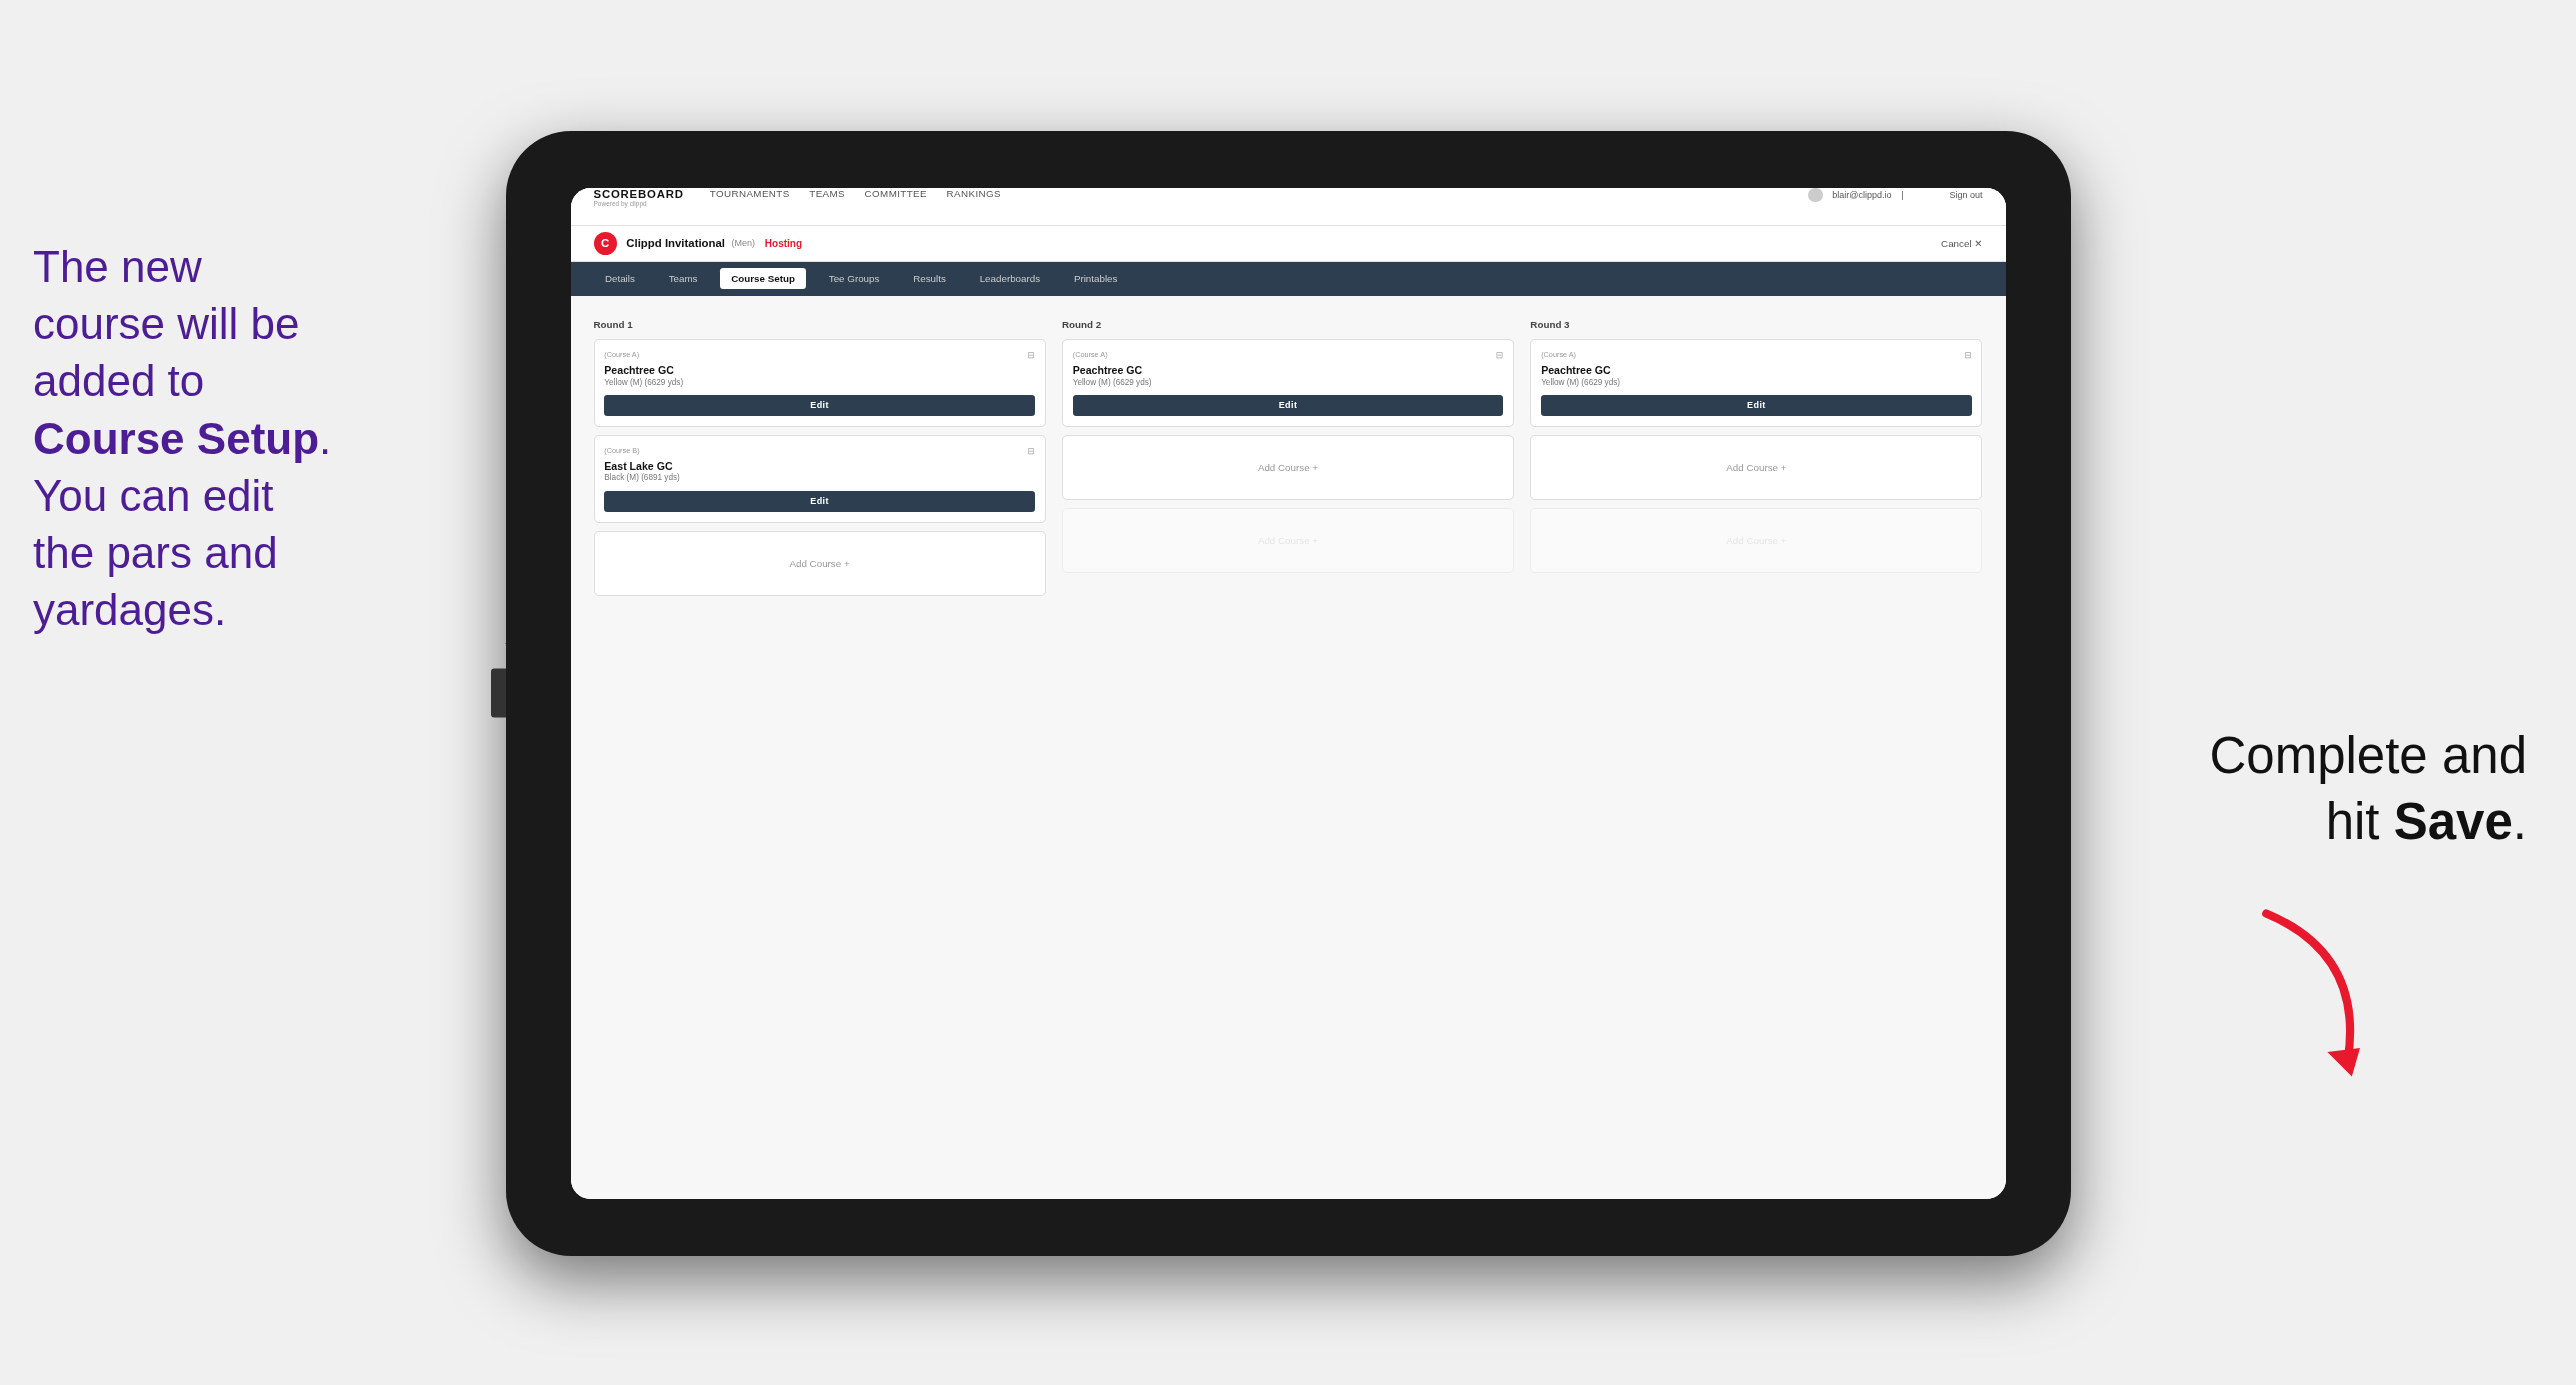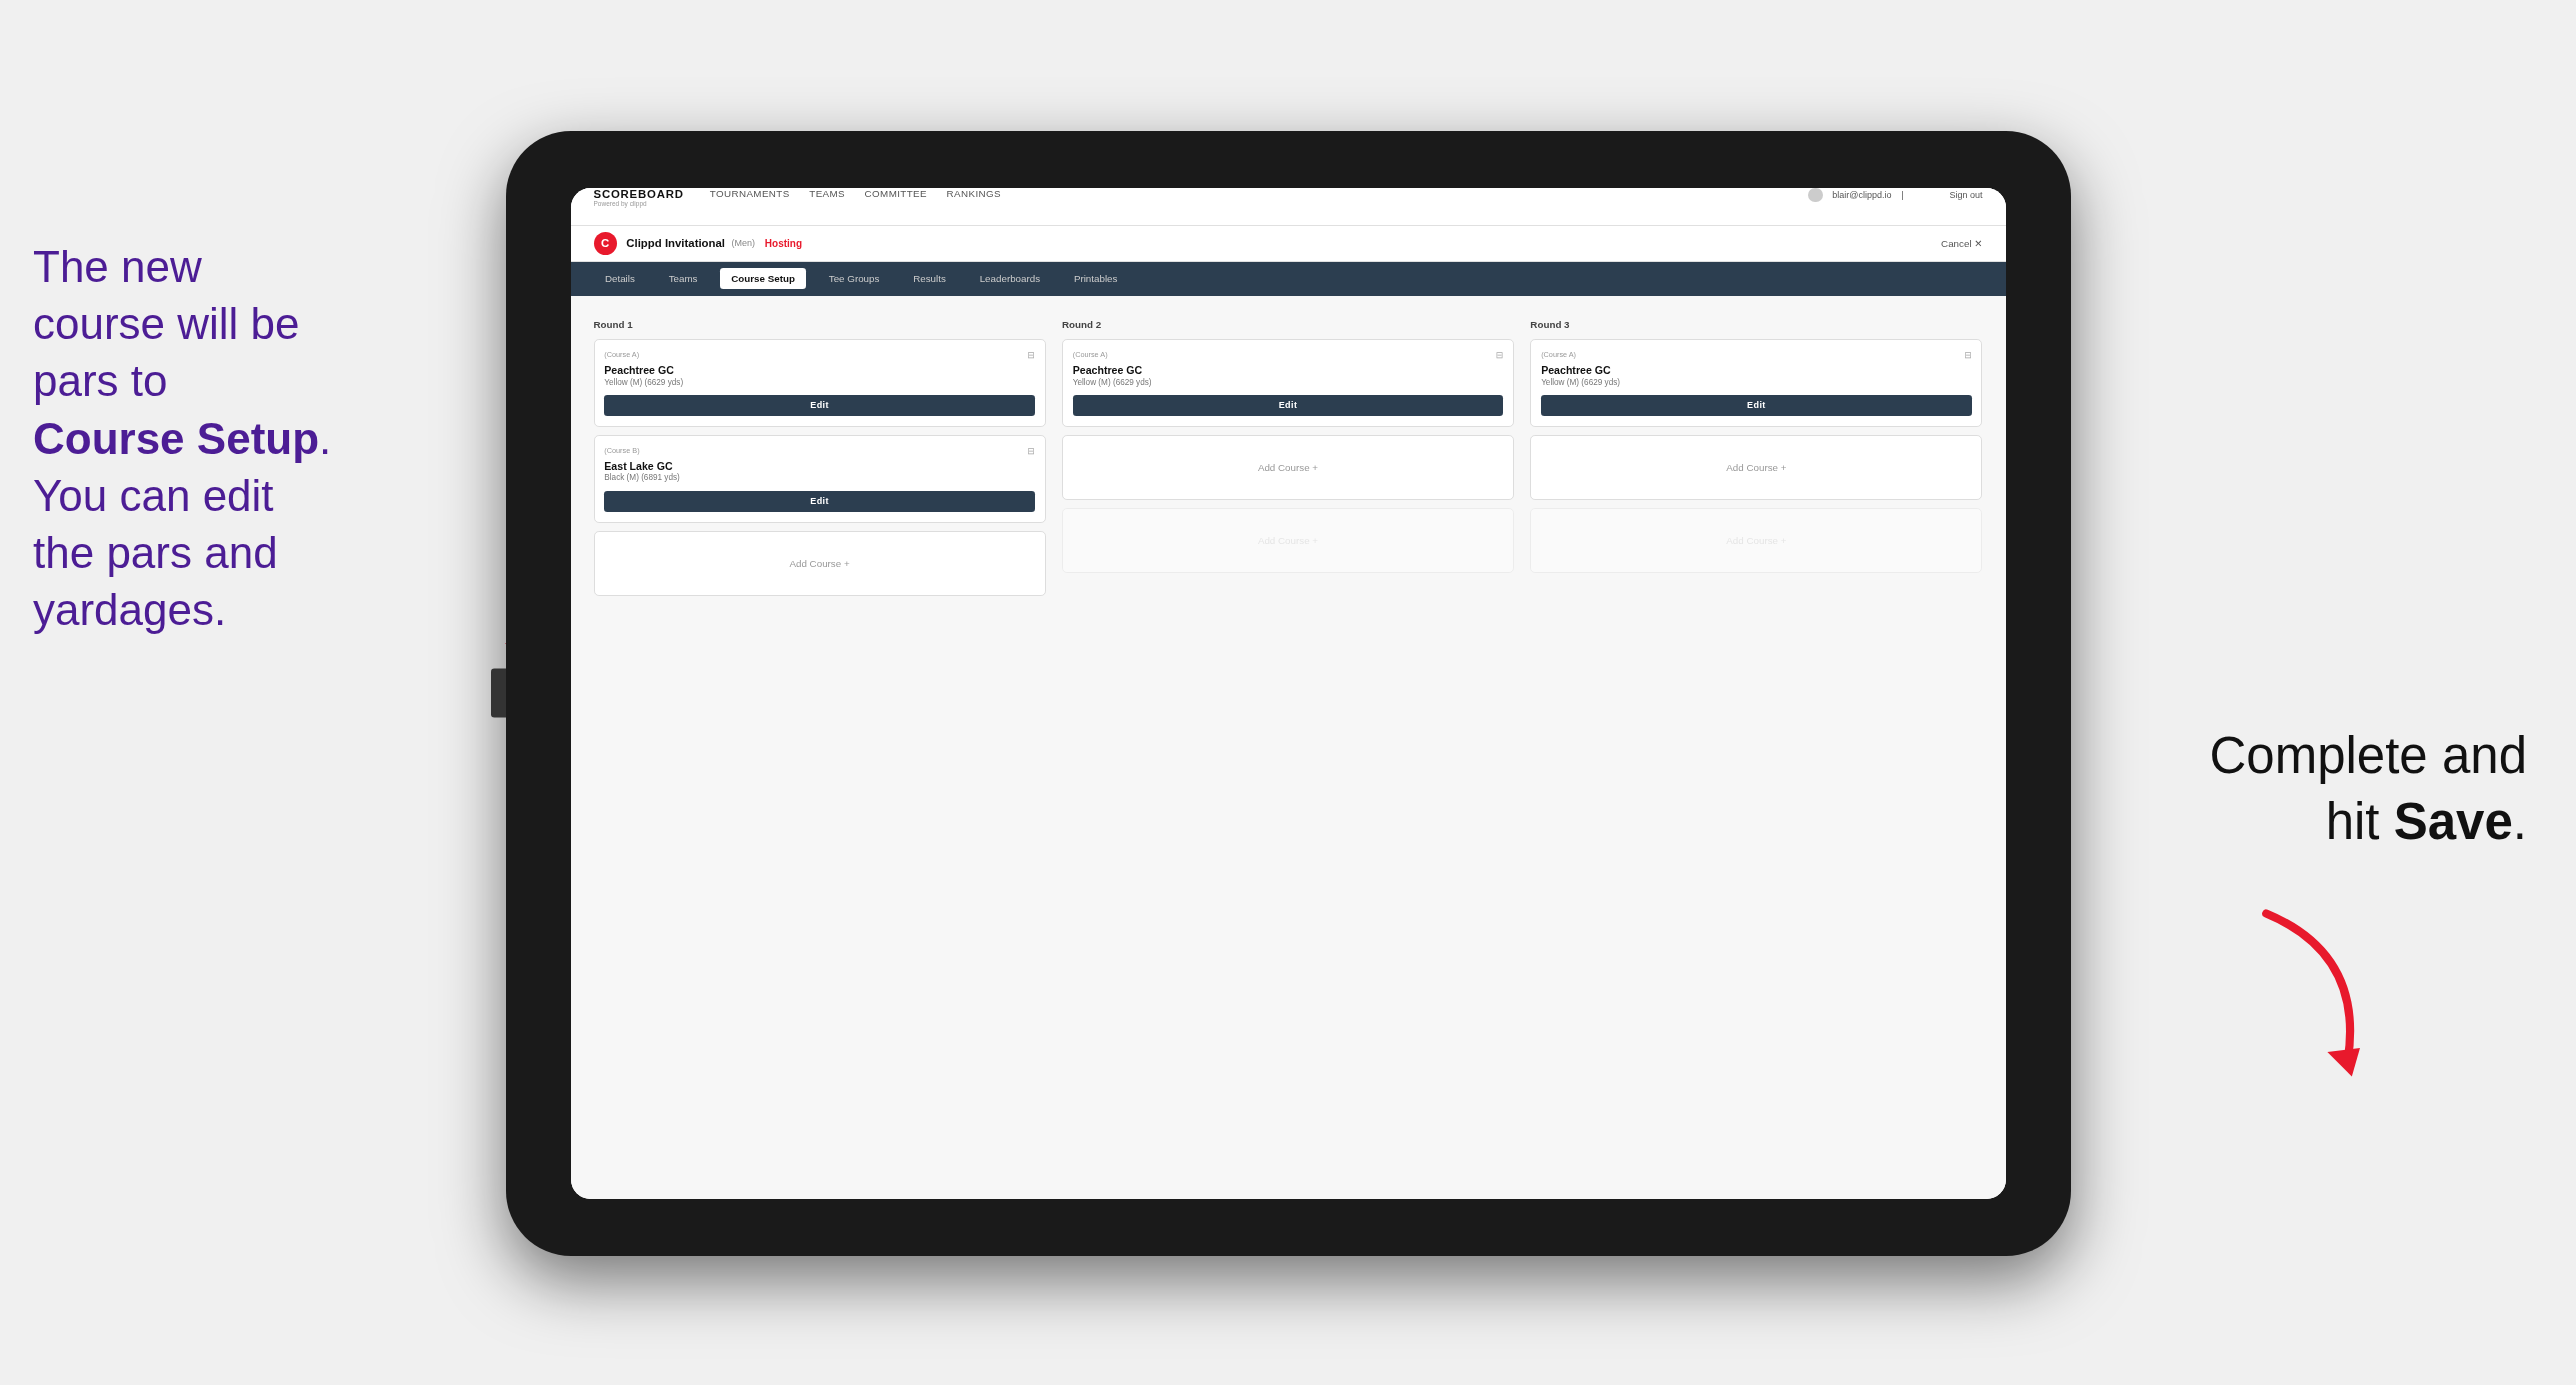--- a/index.html
+++ b/index.html
@@ -311,21 +311,21 @@
       border: none;
       padding: 0;
     }
   </style>
 </head>
 <body>
 
 <div class="annotation-left">
   <span>The new</span><br>
   <span>course will be</span><br>
-  <span>pars to</span><br>
+  <span>added to</span><br>
   <strong>Course Setup</strong><span>.</span><br>
   <span>You can edit</span><br>
   <span>the pars and</span><br>
   <span>yardages.</span>
 </div>
 
 <svg class="arrow-left" viewBox="0 0 220 220" xmlns="http://www.w3.org/2000/svg">
   <path d="M 200 30 Q 80 60 100 180" stroke="#e8192c" stroke-width="10" fill="none" stroke-linecap="round"></path>
   <polygon points="80,170 105,195 120,165" fill="#e8192c"></polygon>
 </svg>

